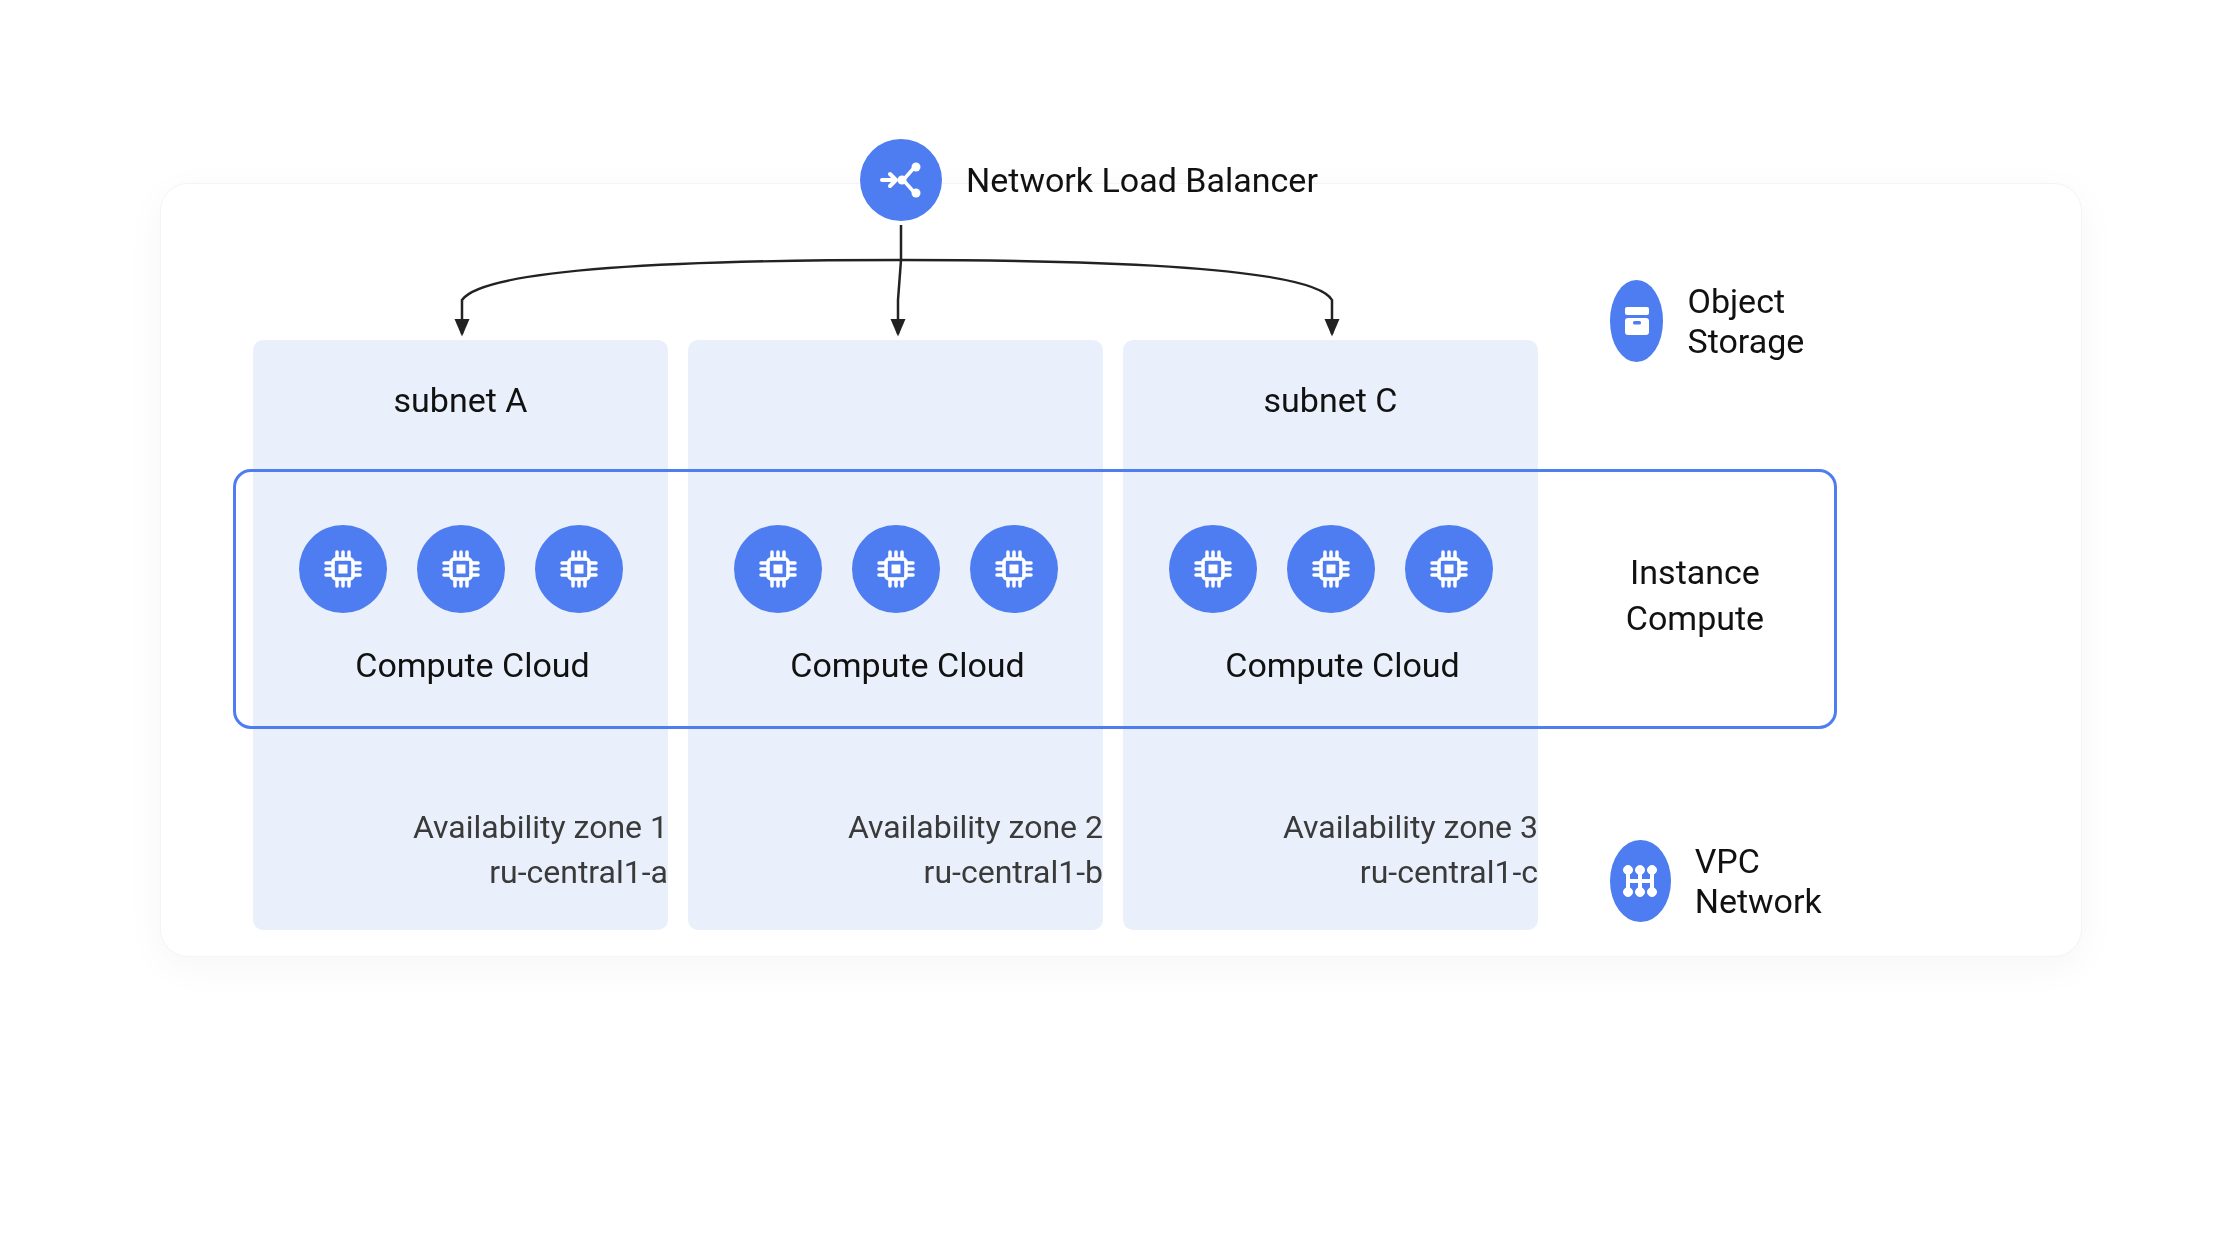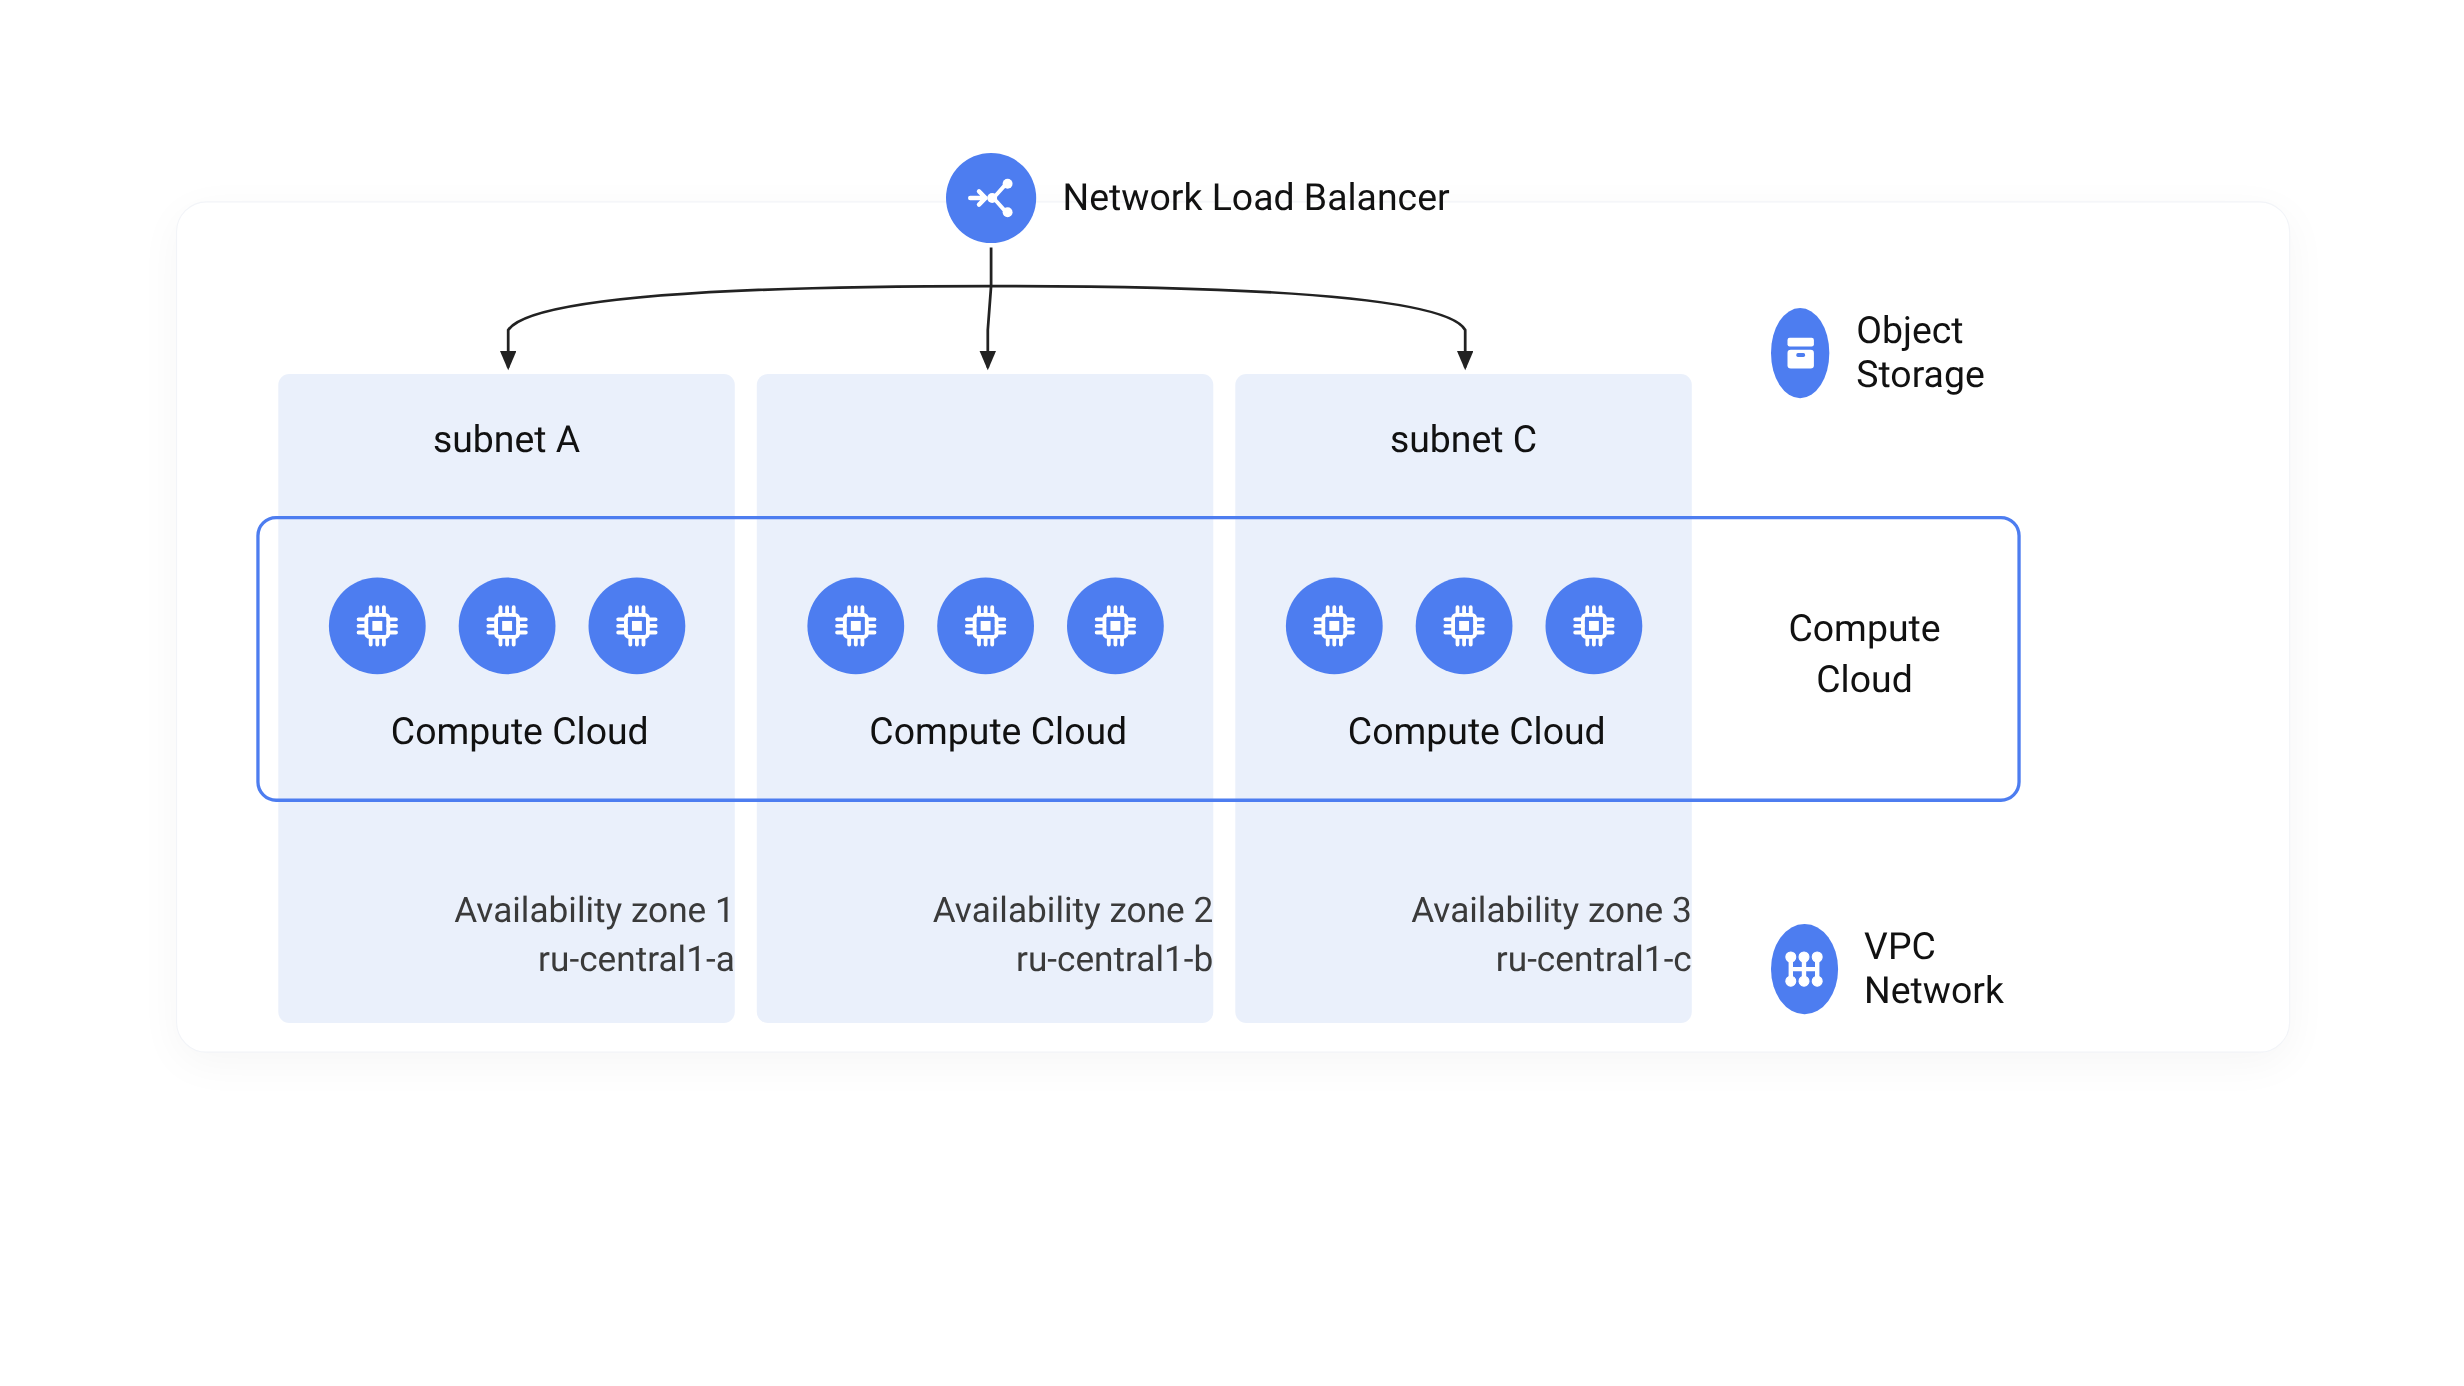--- a/index.html
+++ b/index.html
@@ -310,22 +310,22 @@
       <div class="az-label">
         <span>Availability zone 3</span><br>
         <span>ru-central1-c</span>
       </div>
     </div>
 
   </div>
 
   <div class="instance-groups-box"></div>
   <div class="instance-groups-label">
-    <span>Compute</span><br>
-    <span>Cloud</span>
+    <span>Instance</span><br>
+    <span>Compute</span>
   </div>
 
   <div class="side-item vpc-network">
     <div class="icon-circle icon-blue side-icon">
       <svg width="46" height="46" viewBox="0 0 46 46">
         <g fill="#fff" stroke="#fff">
           <circle cx="11" cy="12" r="4.5"></circle>
           <circle cx="23" cy="12" r="4.5"></circle>
           <circle cx="35" cy="12" r="4.5"></circle>
           <circle cx="11" cy="34" r="4.5"></circle>

